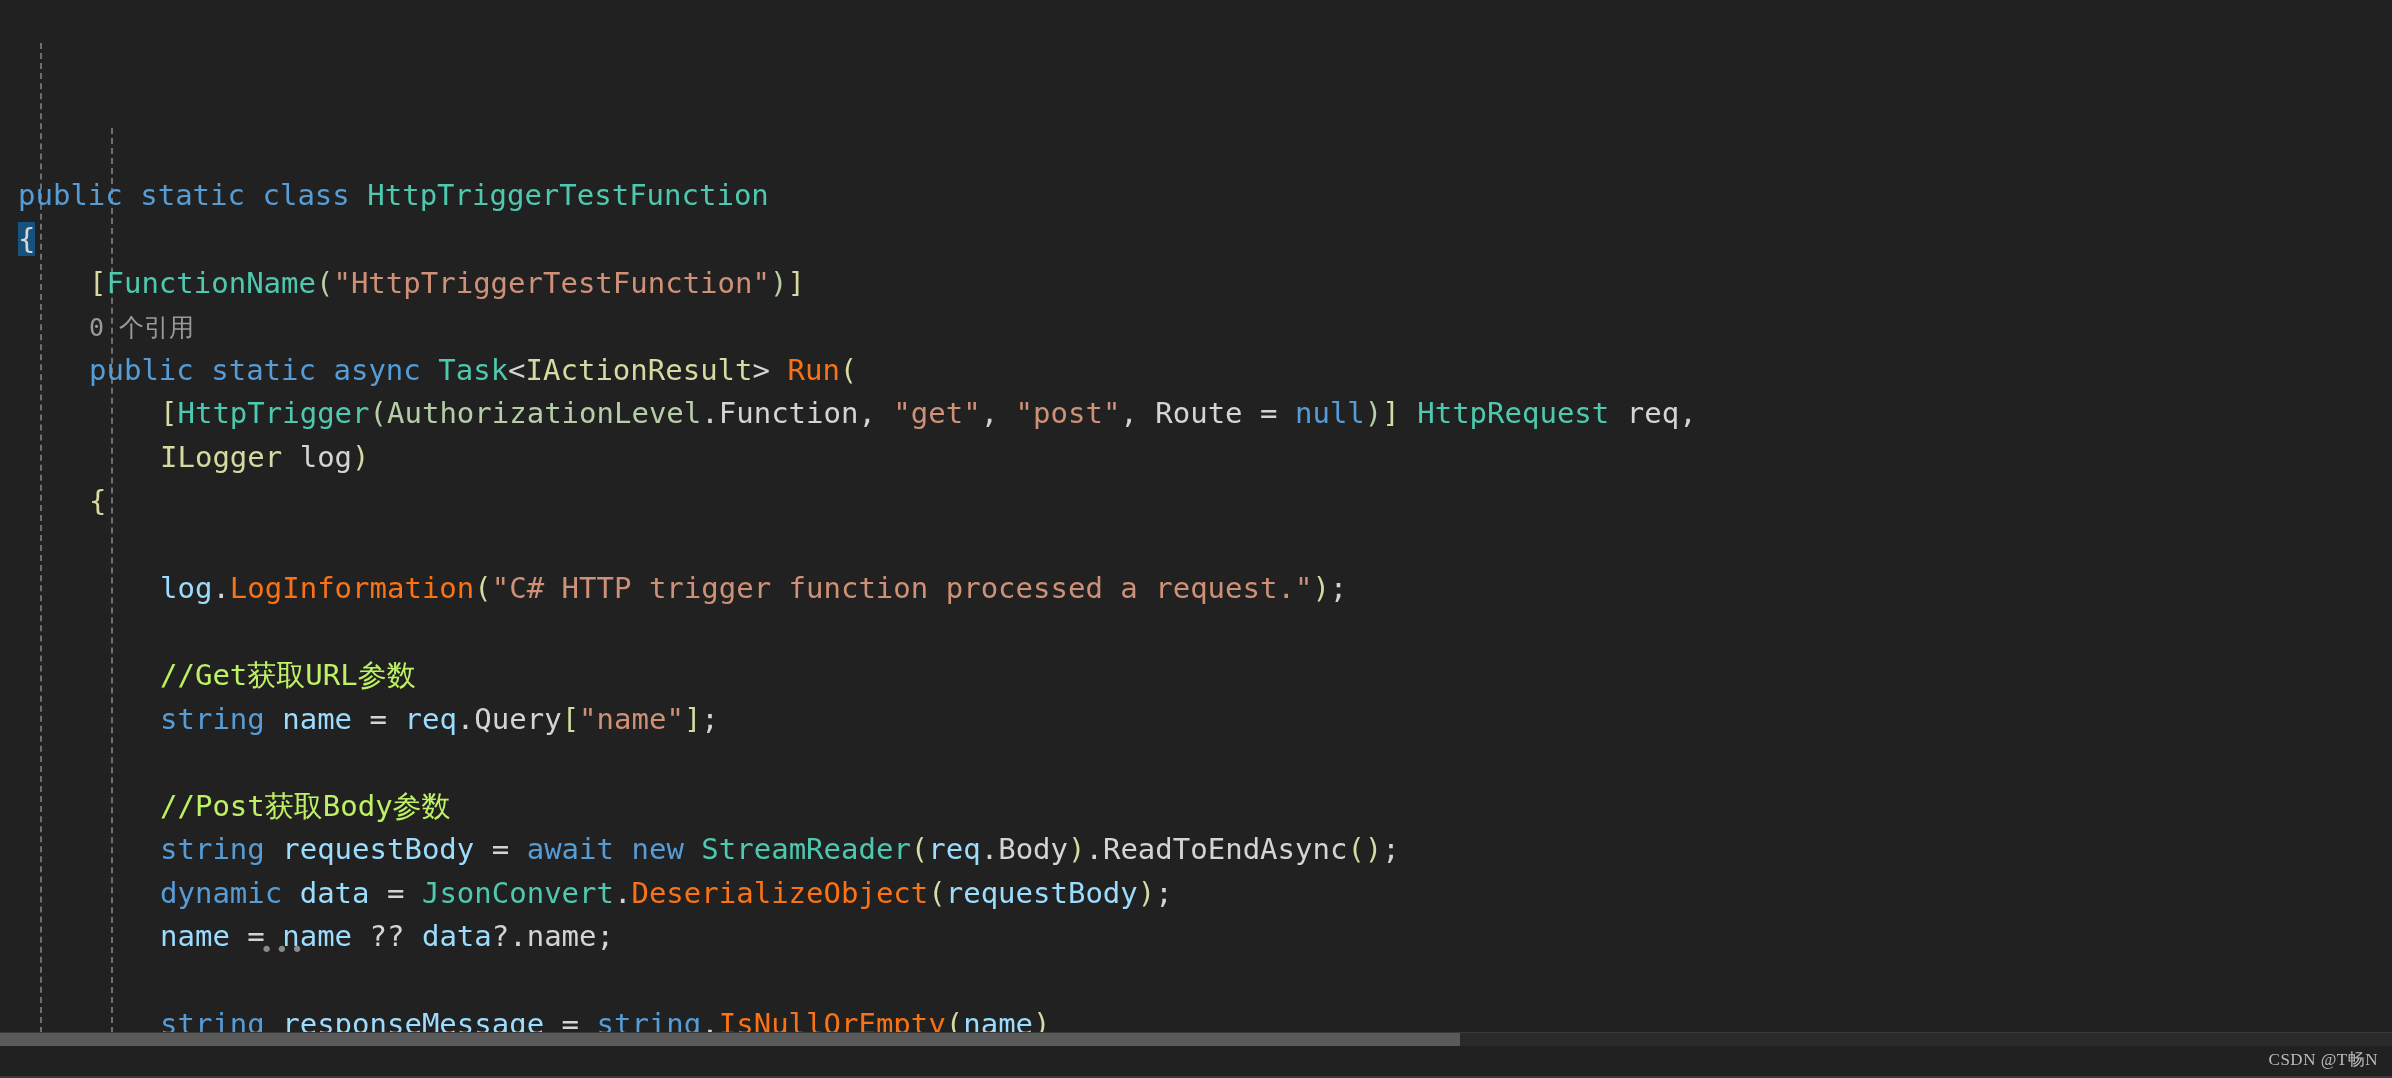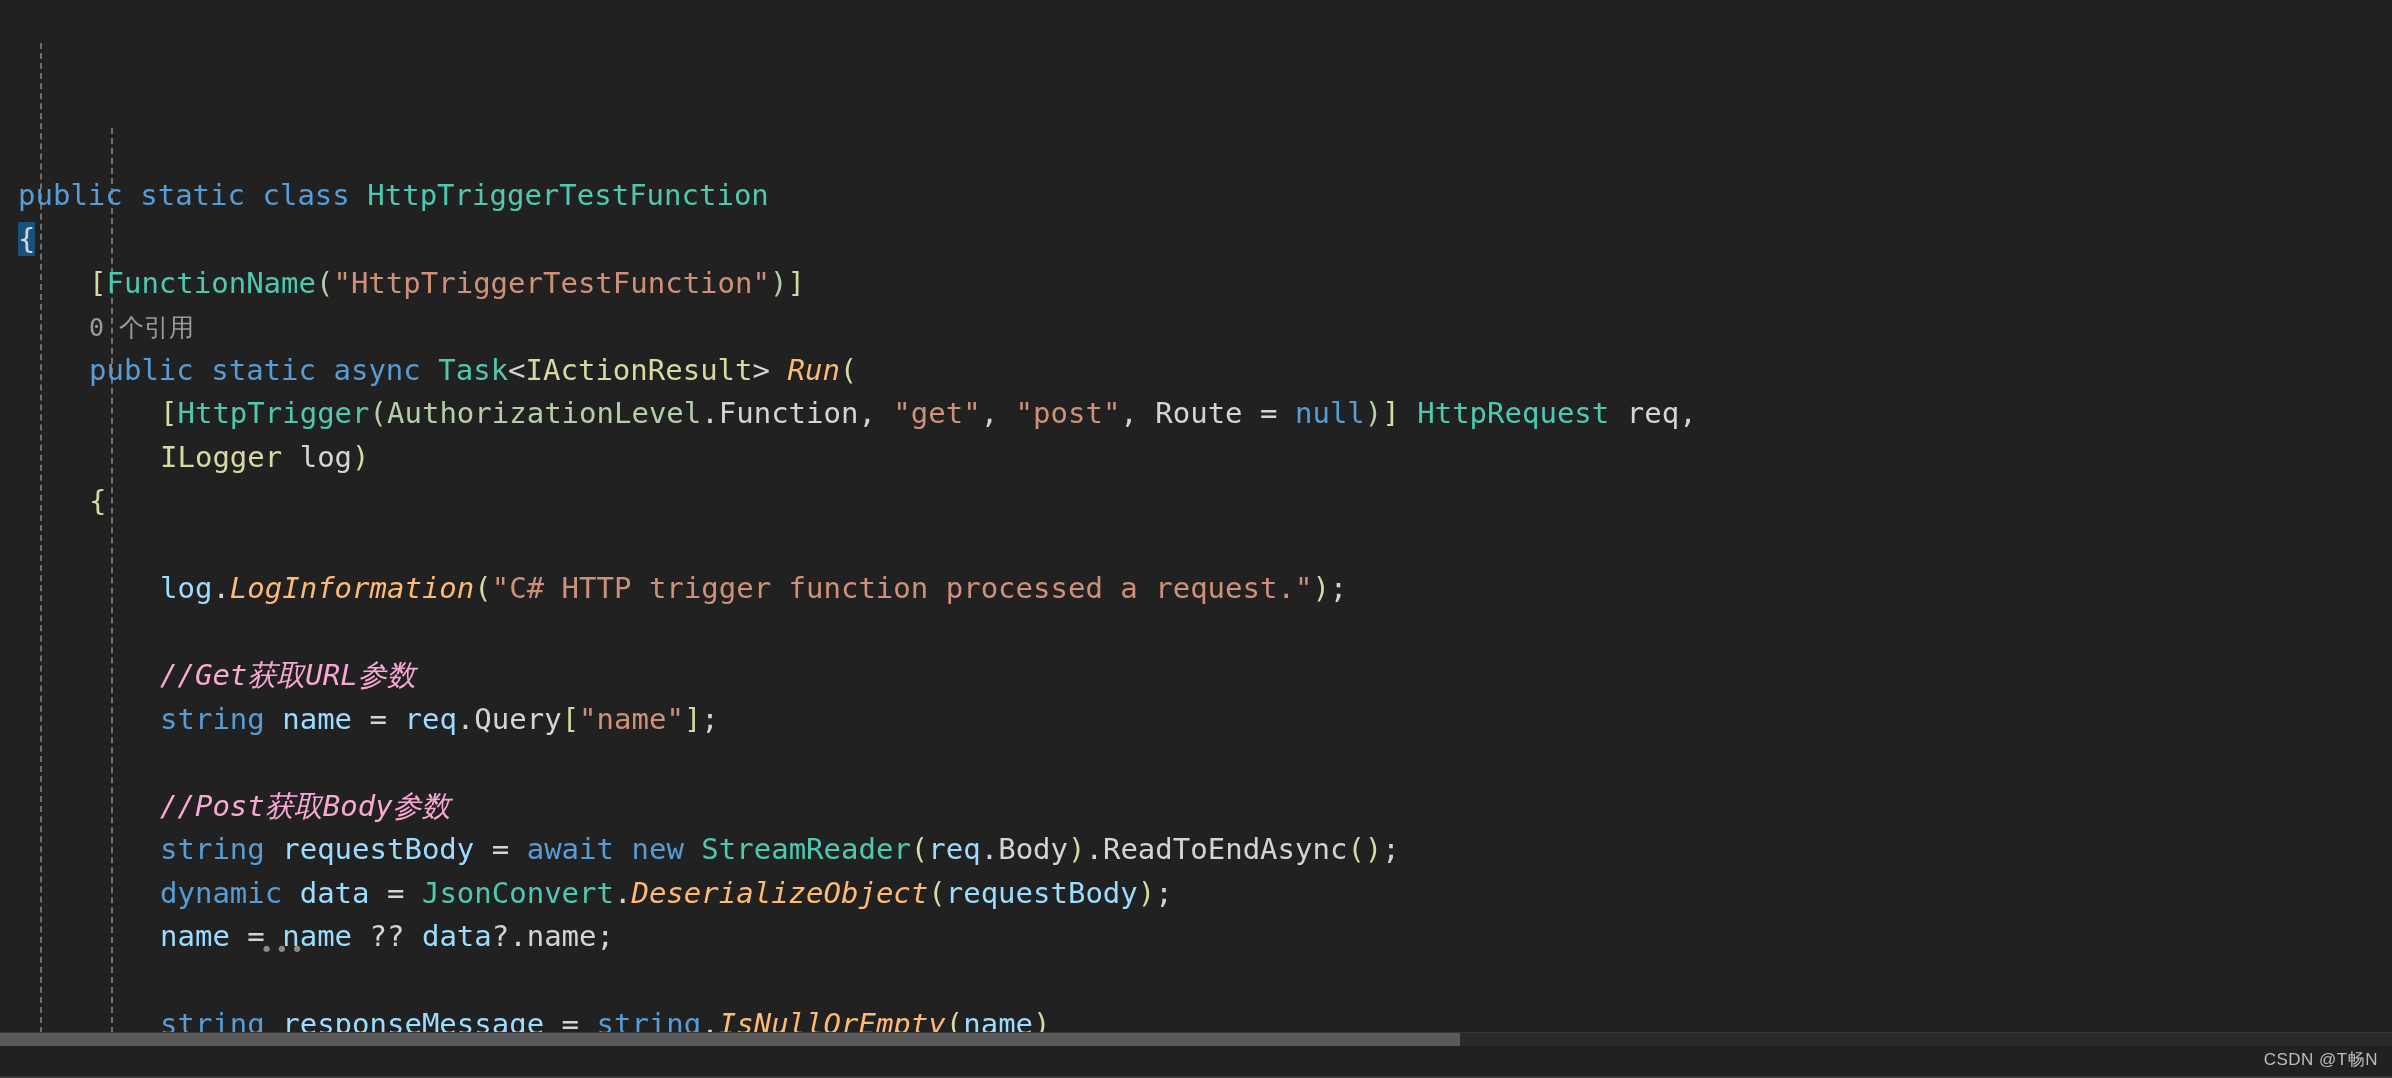--- a/index.html
+++ b/index.html
@@ -43,23 +43,23 @@
     pointer-events:none;
   }
   #g1{ left:40px;  height:990px; }
   #g2{ left:111px; height:905px; top:128px;}
 
   
   .kw    { color:#569cd6;text-align:center; }  
   .type  { color:#4ec9b0;margin-top:28px; }  
   .typ2  { color:#b5cea8; }  
   .iface { color:#d7d9a0; }  
-  .meth  { color:#fdba74;font-style:italic; }  
+  .meth  { color:#f97316; }  
   .str   { color:#ce9178; }  
-  .cmt   { color:#f9a8d4;font-style:italic; }  
+  .cmt   { color:#bef264; }  
   .var   { color:#9cdcfe; }  
   .plain { color:#d4d4d4; }
   .ref   { color:#9a9a9a; font-size:25px; }  
 
   
   .bracehl{
     background:#17527f;
     color:#d4d4d4;
     padding:0 0 0 0;
   }
@@ -92,21 +92,21 @@
     left:0; top:1046px;
     width:2392px; height:32px;
     background:#212121;
     border-bottom:1px solid #3a3a3a;
   }
   #watermark{
     position:absolute;
     right:14px; top:1048px;
     color:#bdbdbd;
     font-size:17px;
-    font-family:Liberation Sans, sans-serif;
+    font-family:Liberation Serif, serif;
     letter-spacing:.5px;
   }
   
   #footline{
     position:absolute;
     left:0; top:1076px;
     width:2392px; height:2px;
     background:#3a3a3a;
   }
 </style>

